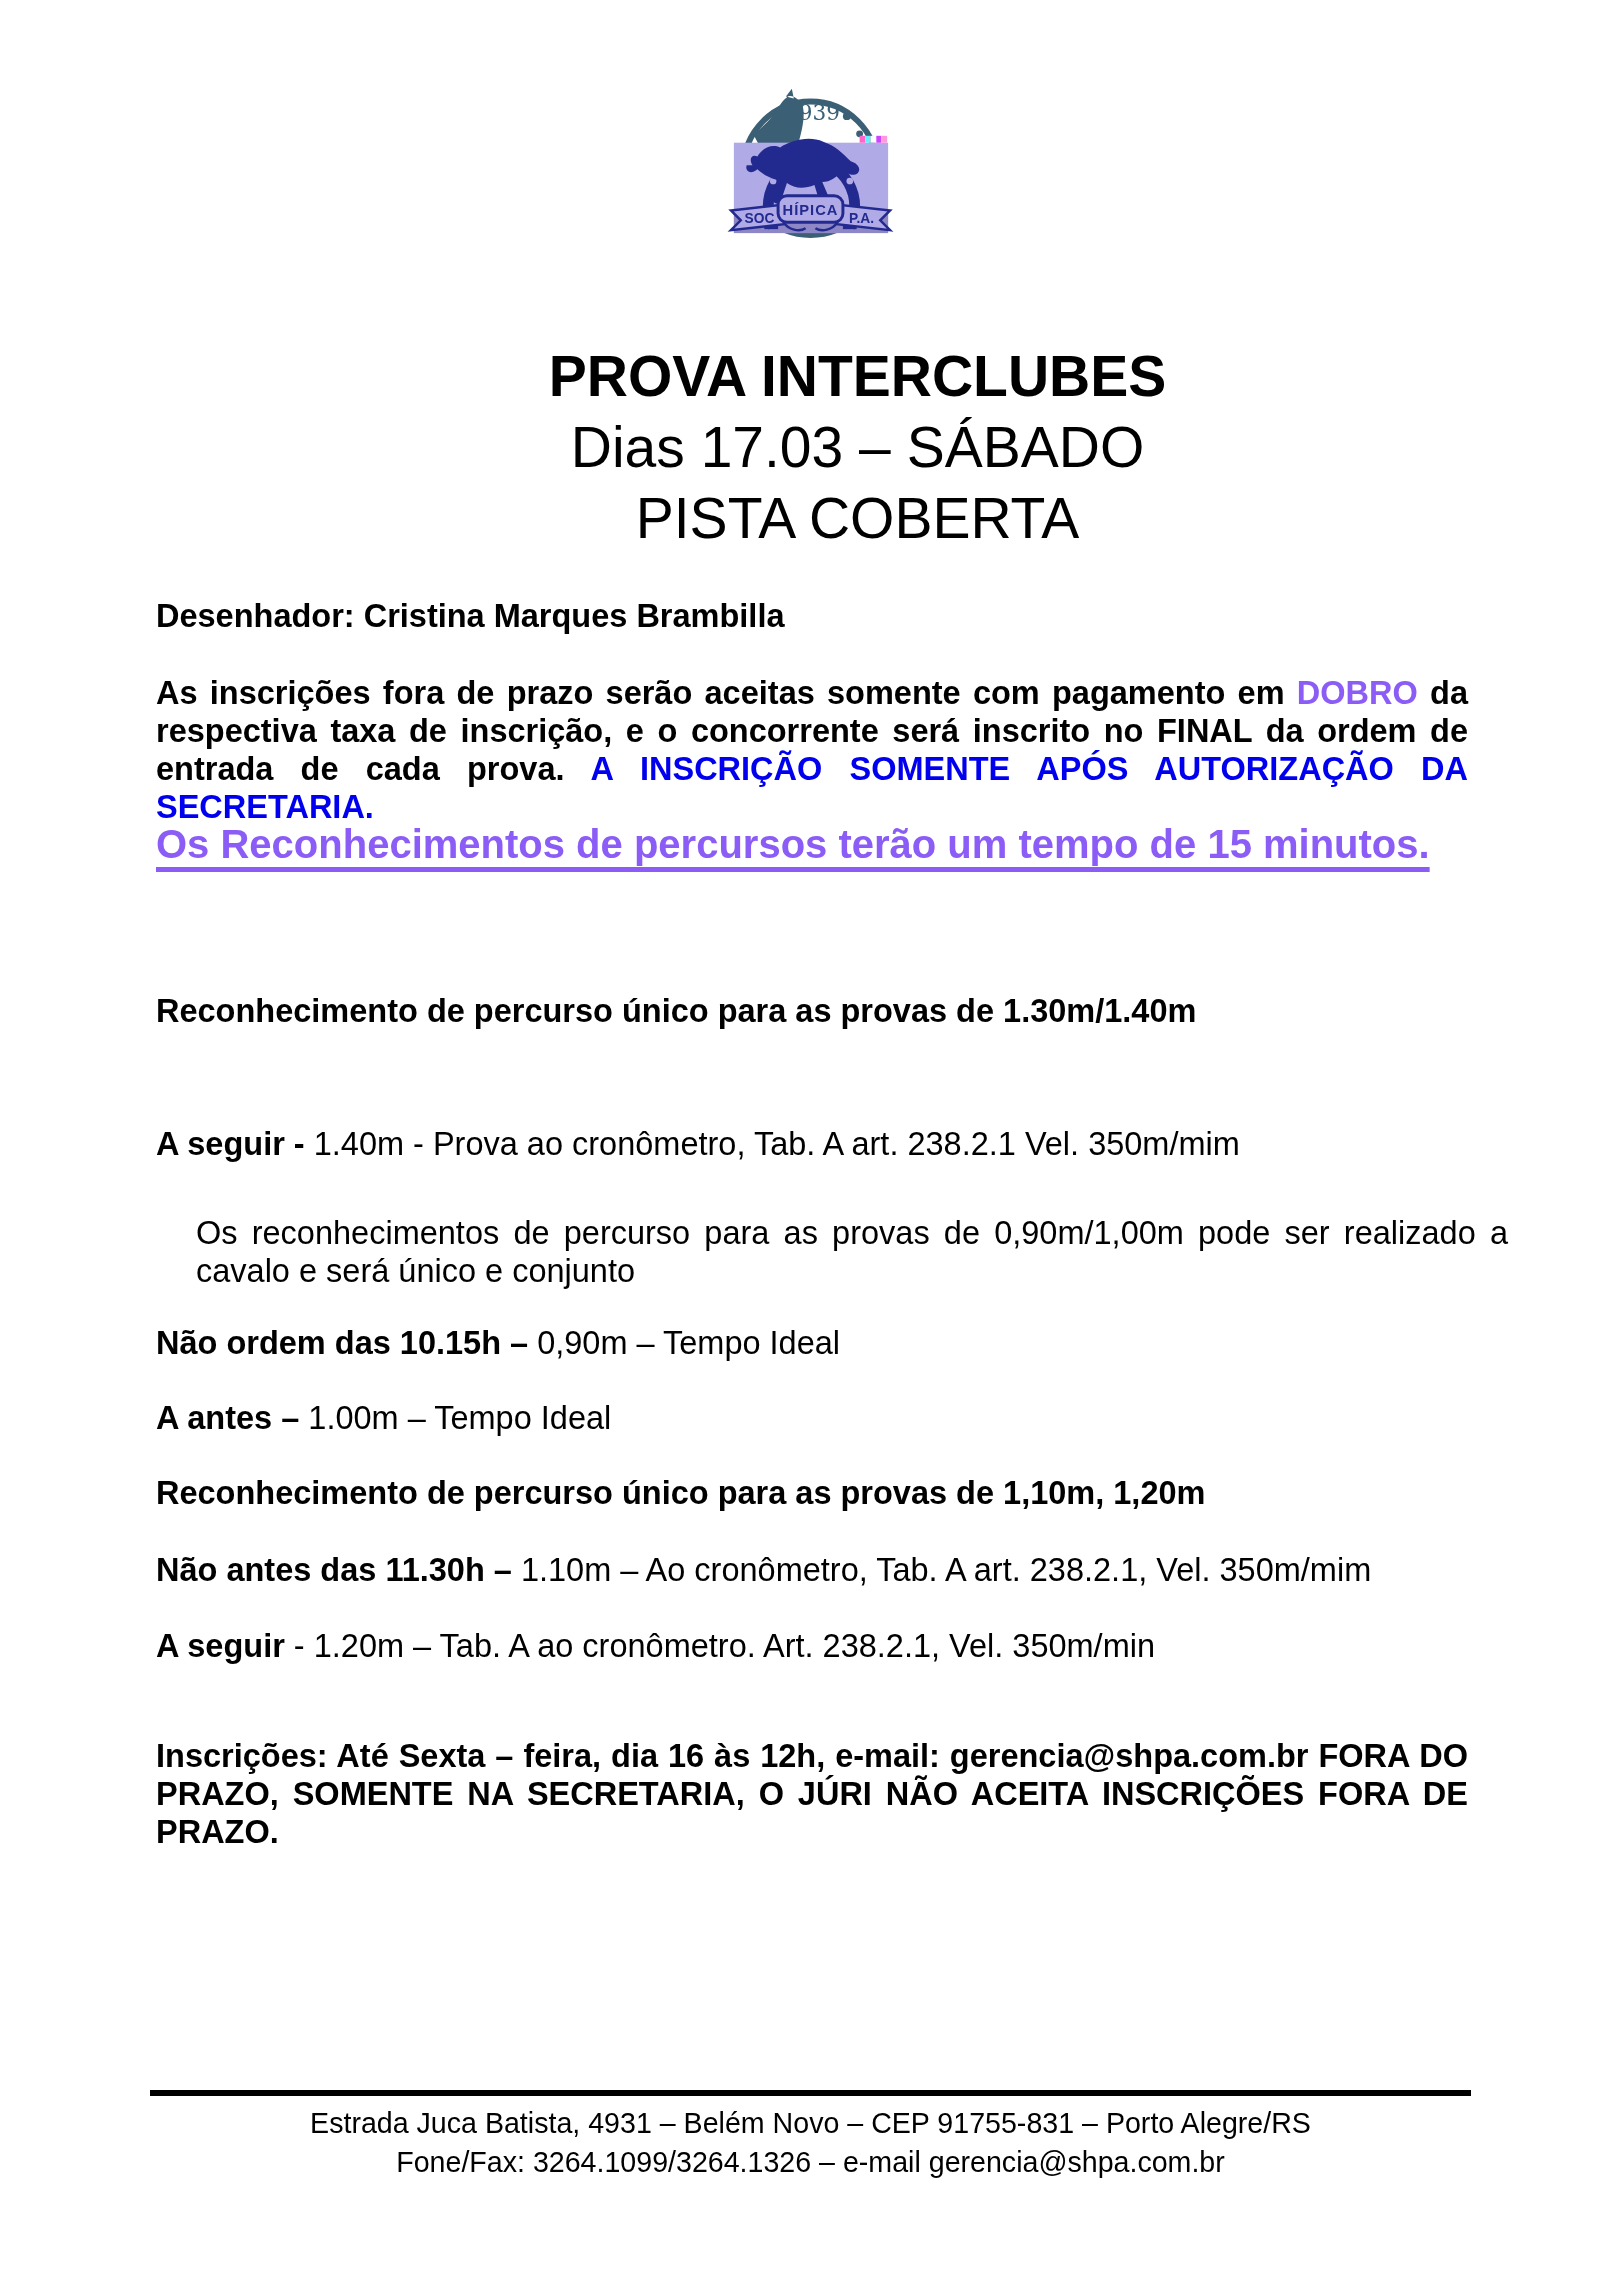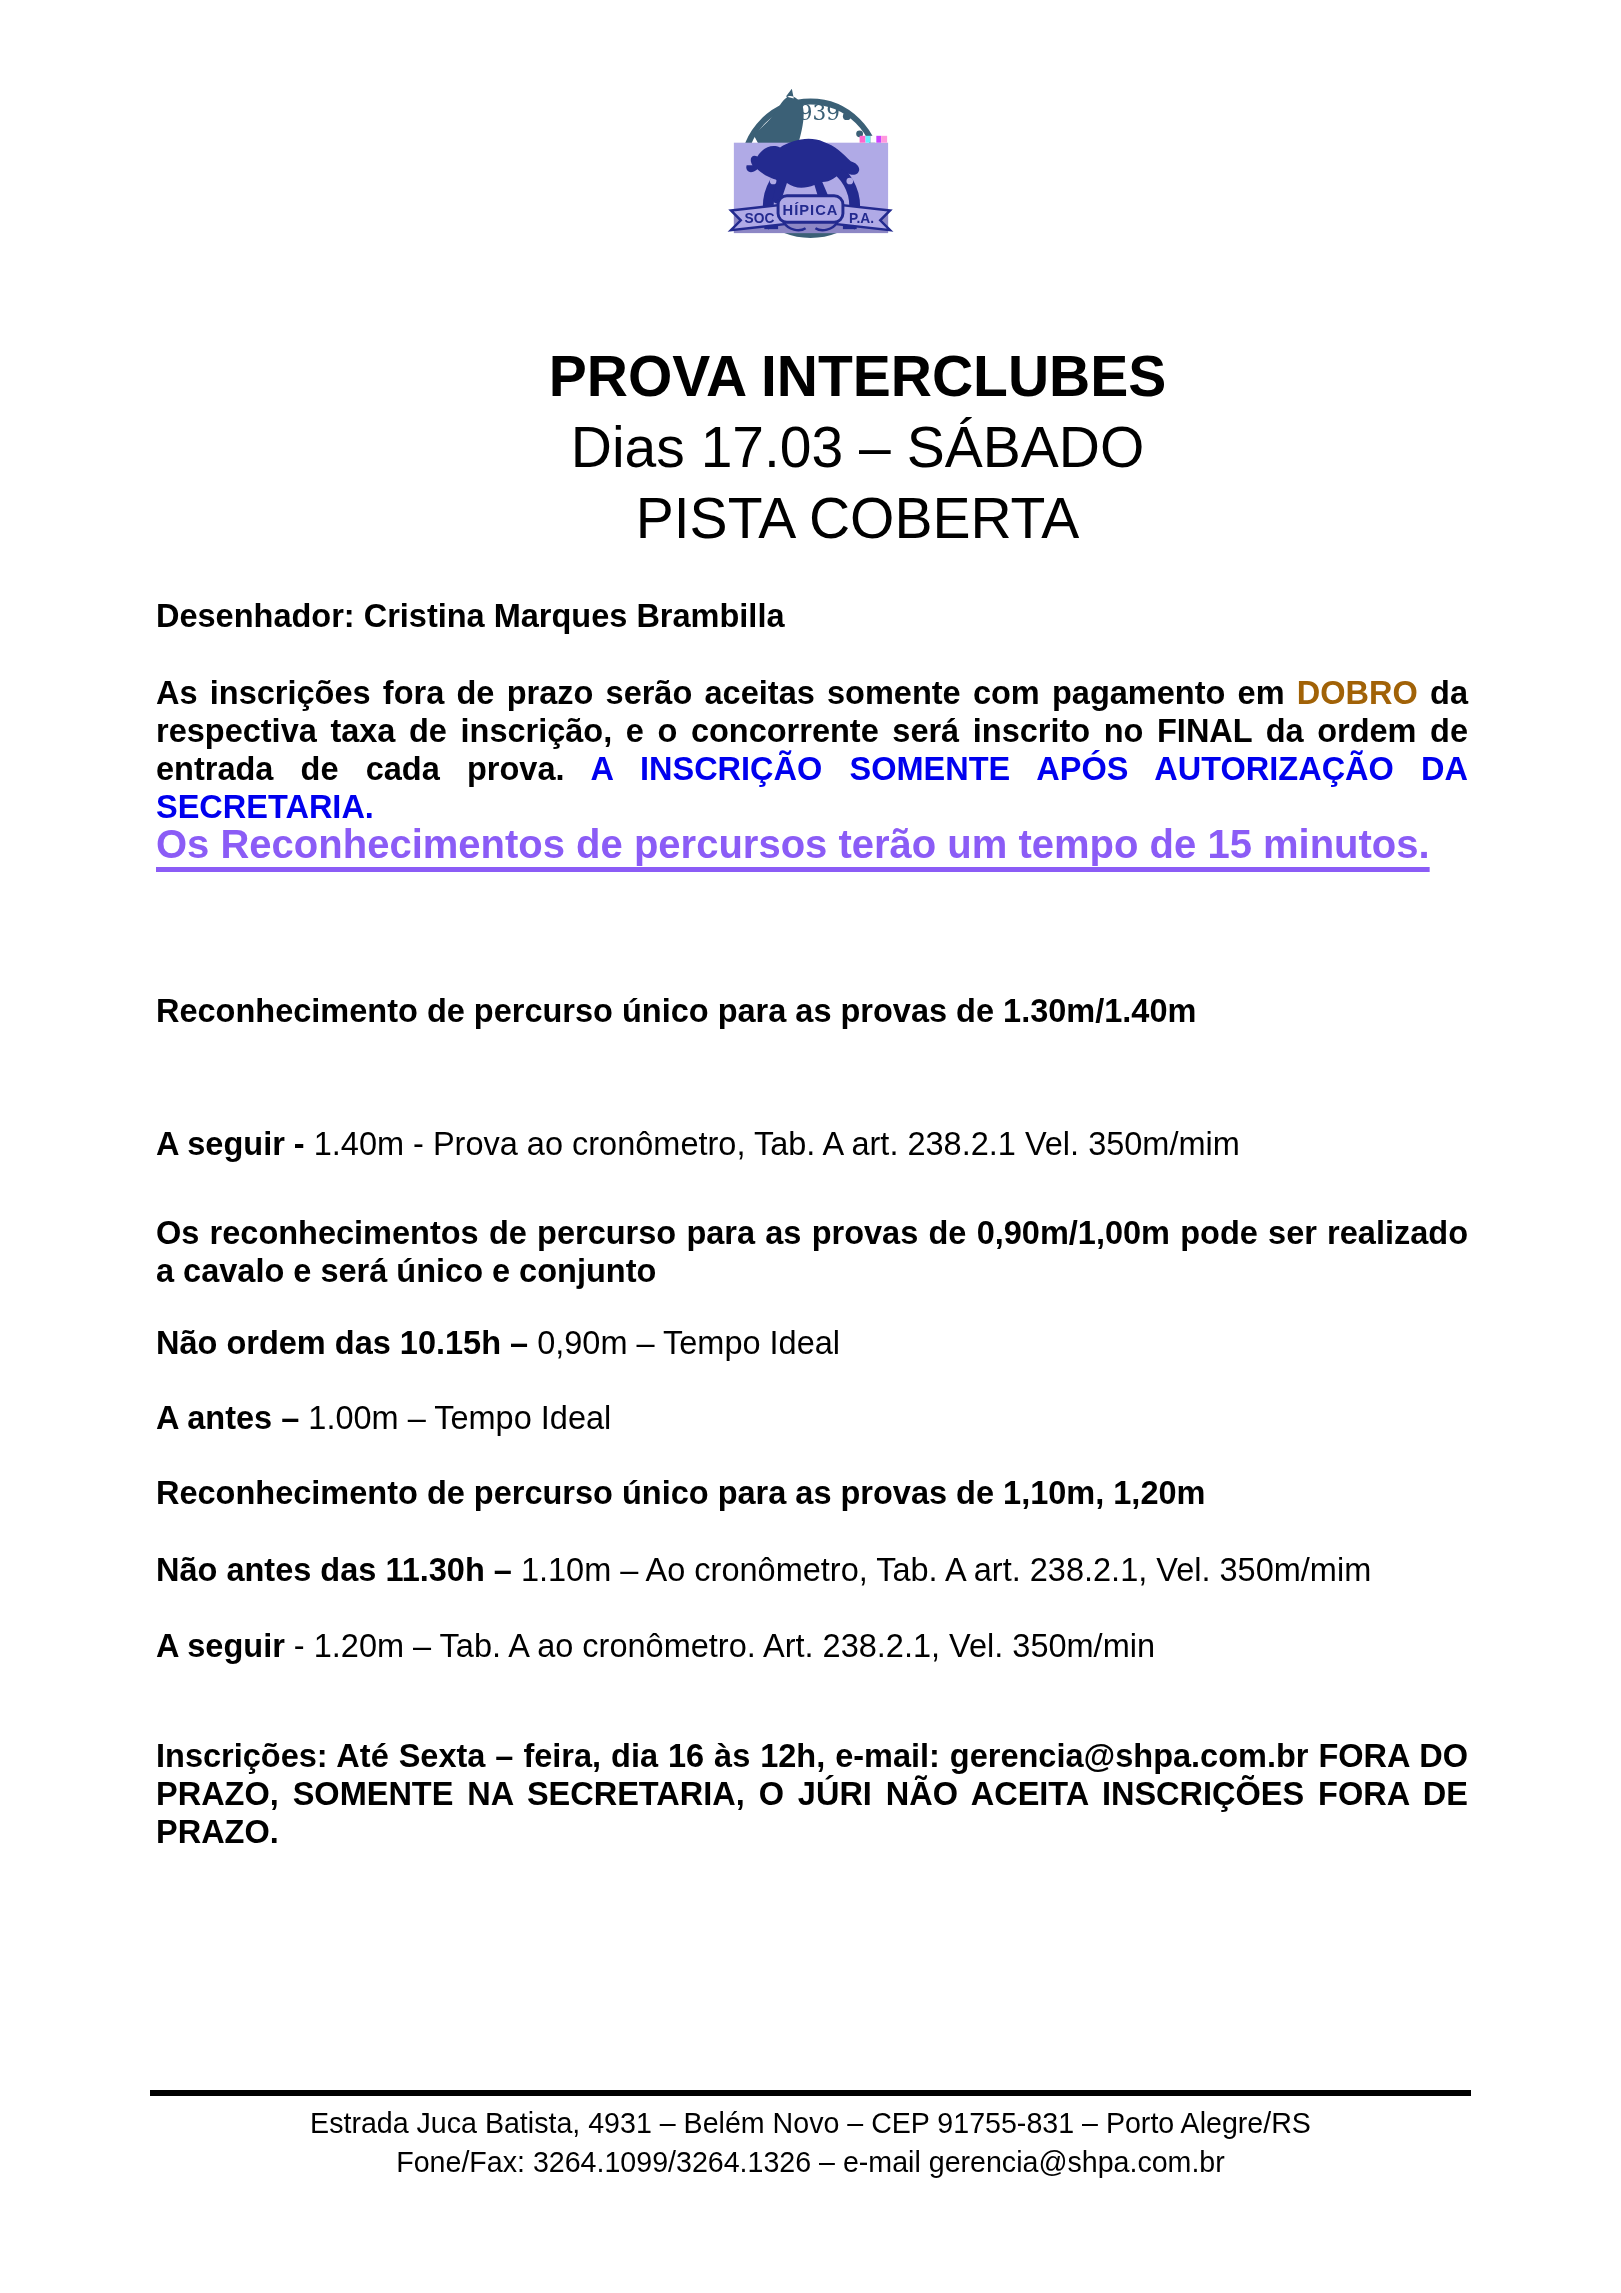--- a/index.html
+++ b/index.html
@@ -17,32 +17,32 @@
   .bold{font-weight:bold;}
   .justify{text-align:justify;}
   .center{text-align:center;}
 
   #title-block{top:341px;left:0;width:1621px;font-size:57px;line-height:71px;font-weight:normal;padding-left:47px;}
   #title-block .t1{font-weight:bold;}
 
   #designer-line{top:597px;font-size:32.5px;line-height:38px;font-weight:bold;}
 
   #late-entry-notice{top:674px;font-size:32.5px;line-height:38px;font-weight:bold;}
-  .red-word{color:#a16207;}
+  .red-word{color:#8b5cf6;}
   .blue-text{color:#0000ee;}
 
   #recon-time-notice{
     top:816px;font-size:40px;line-height:57px;font-weight:bold;color:#8b5cf6;
     text-decoration:underline;text-decoration-thickness:4.9px;text-underline-offset:8.9px;
   }
 
   #heading-130-140{top:992px;}
   #item-930{top:1050px;}
   #item-140{top:1125px;}
-  #note-090-100{top:1214px;font-size:32.5px;line-height:38px;font-weight:bold;}
+  #note-090-100{top:1214px;font-size:32.5px;line-height:38px;font-weight:normal;margin-left:40px;}
   #item-1015{top:1324px;}
   #item-100{top:1399px;}
   #heading-110-120{top:1474px;}
   #item-1130{top:1551px;}
   #item-120{top:1627px;}
 
   #inscriptions-note{top:1737px;font-size:32.5px;line-height:38px;font-weight:bold;}
 
   #fees-block{top:1923px;left:260px;width:1084px;font-size:32.5px;line-height:38px;font-weight:bold;}
   #fees-block .fee-item{padding-left:4.9px;}

